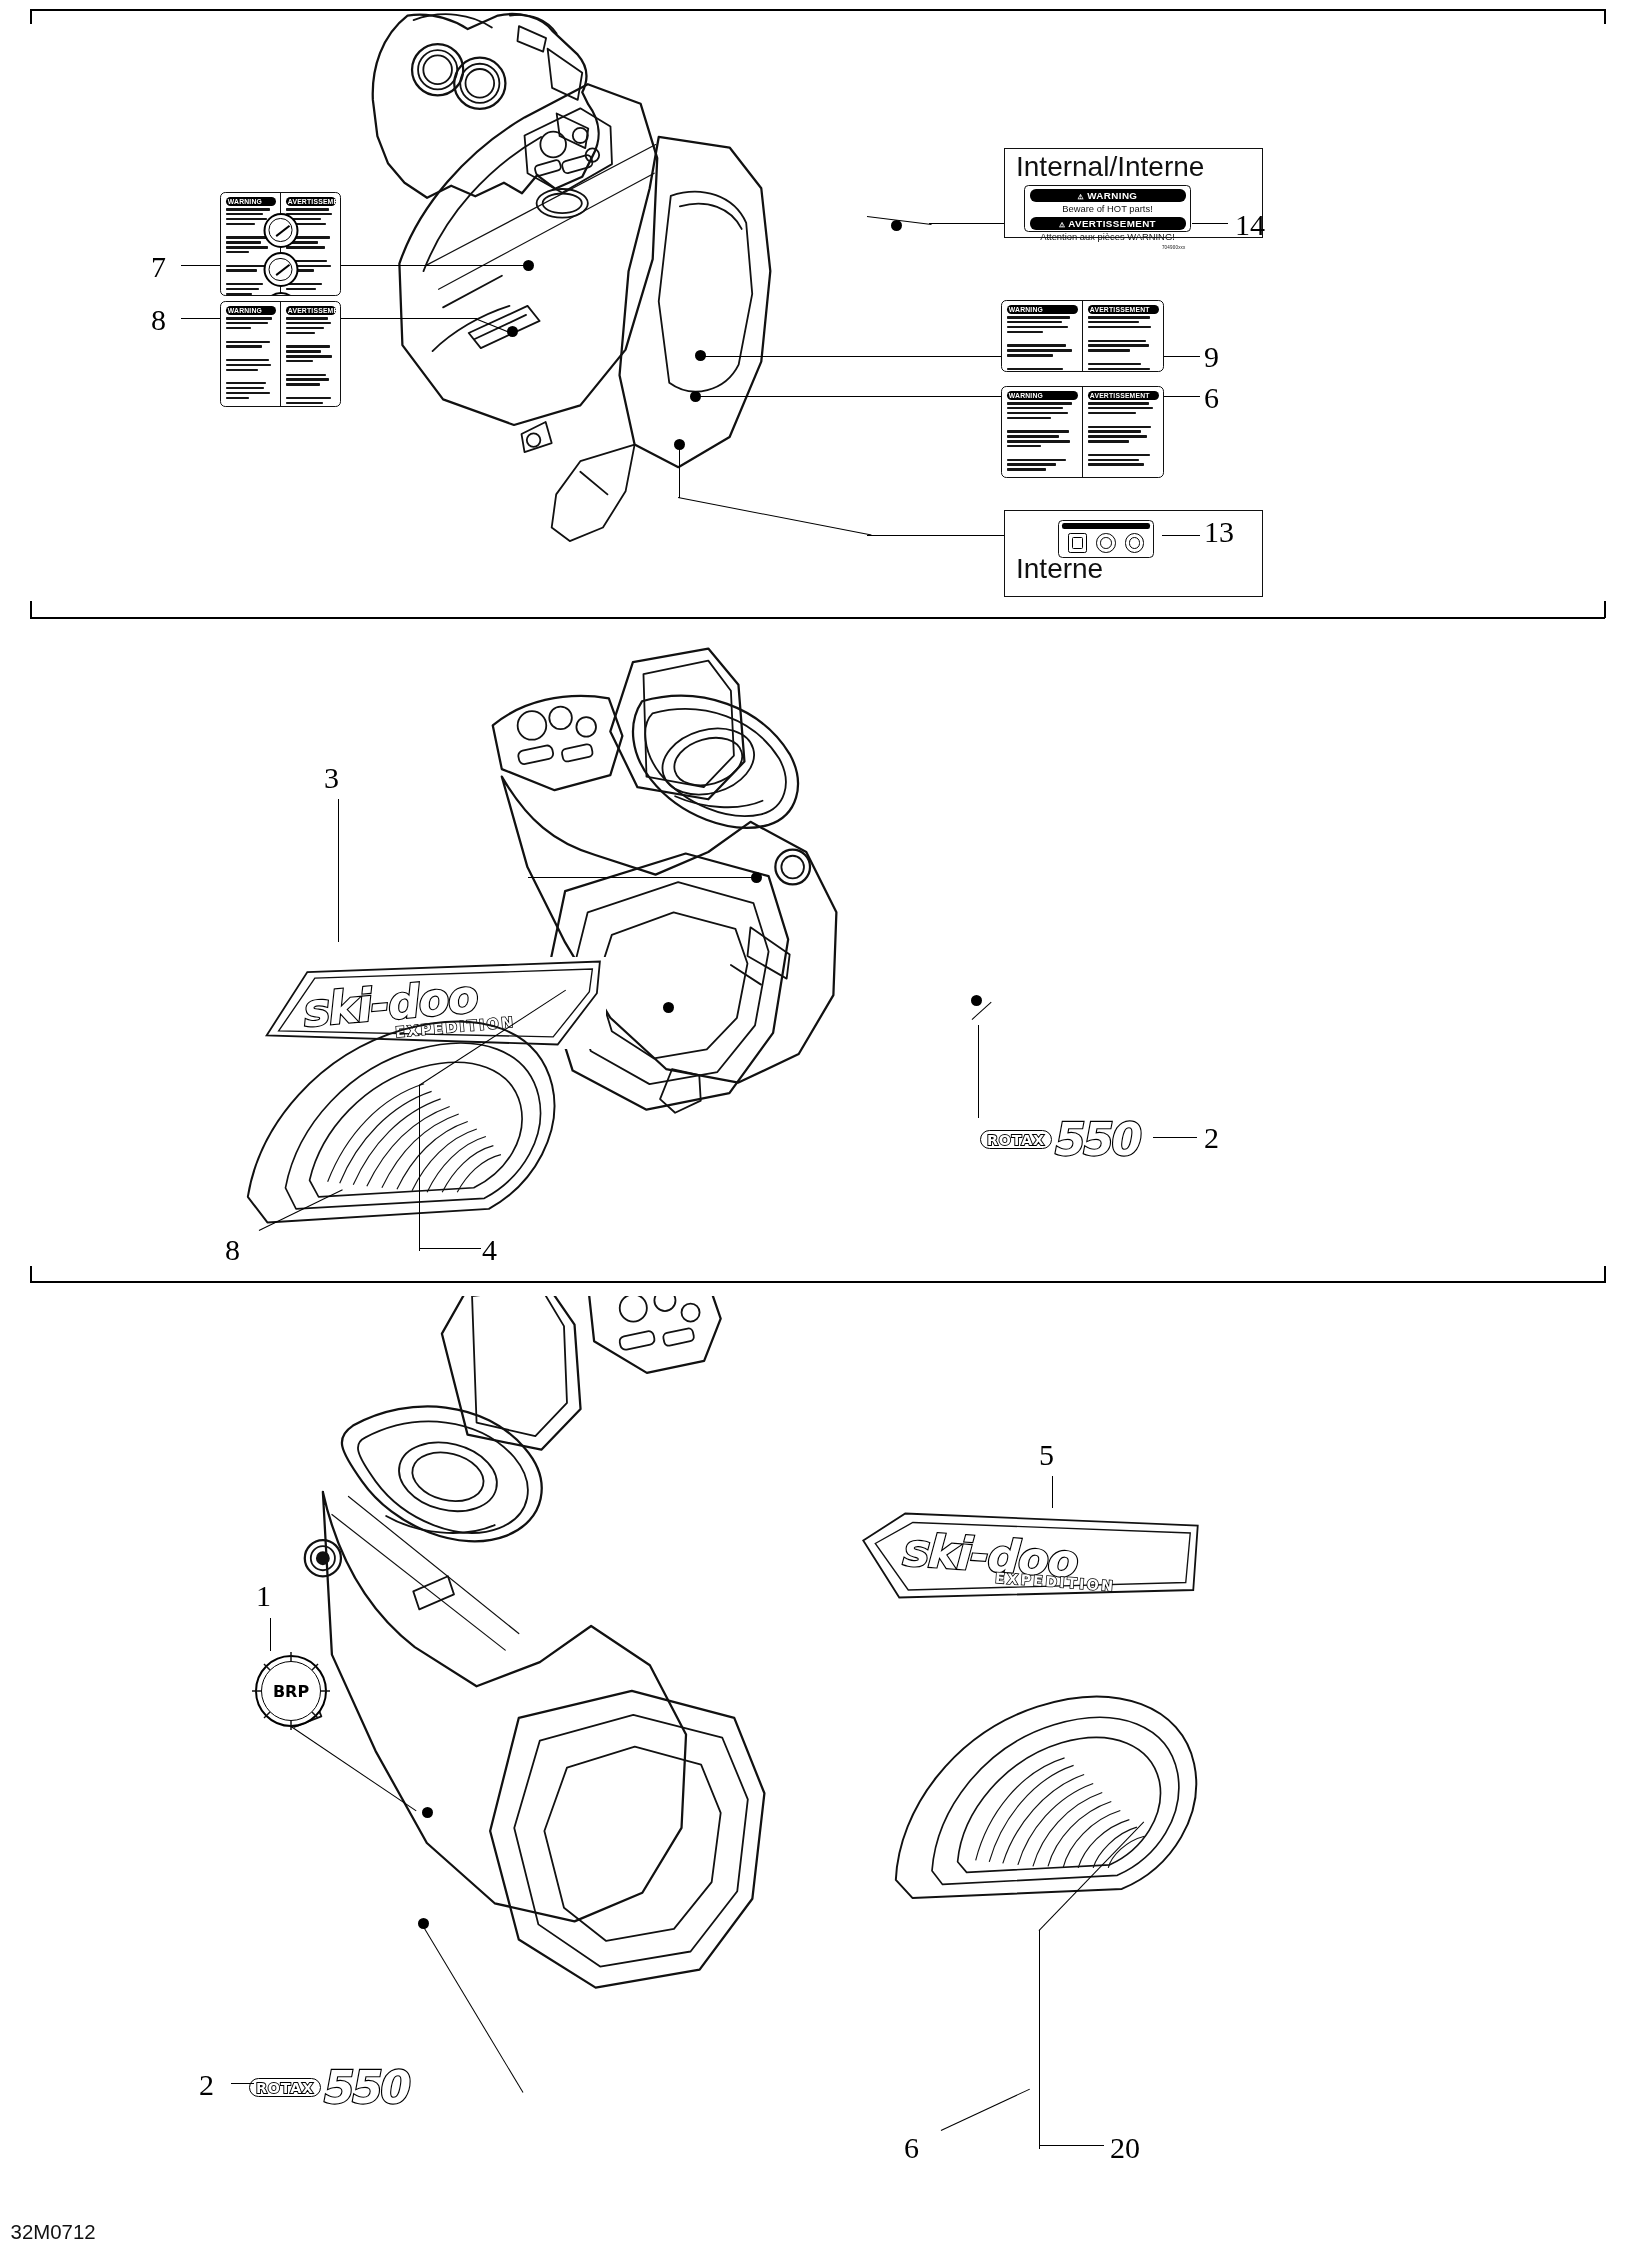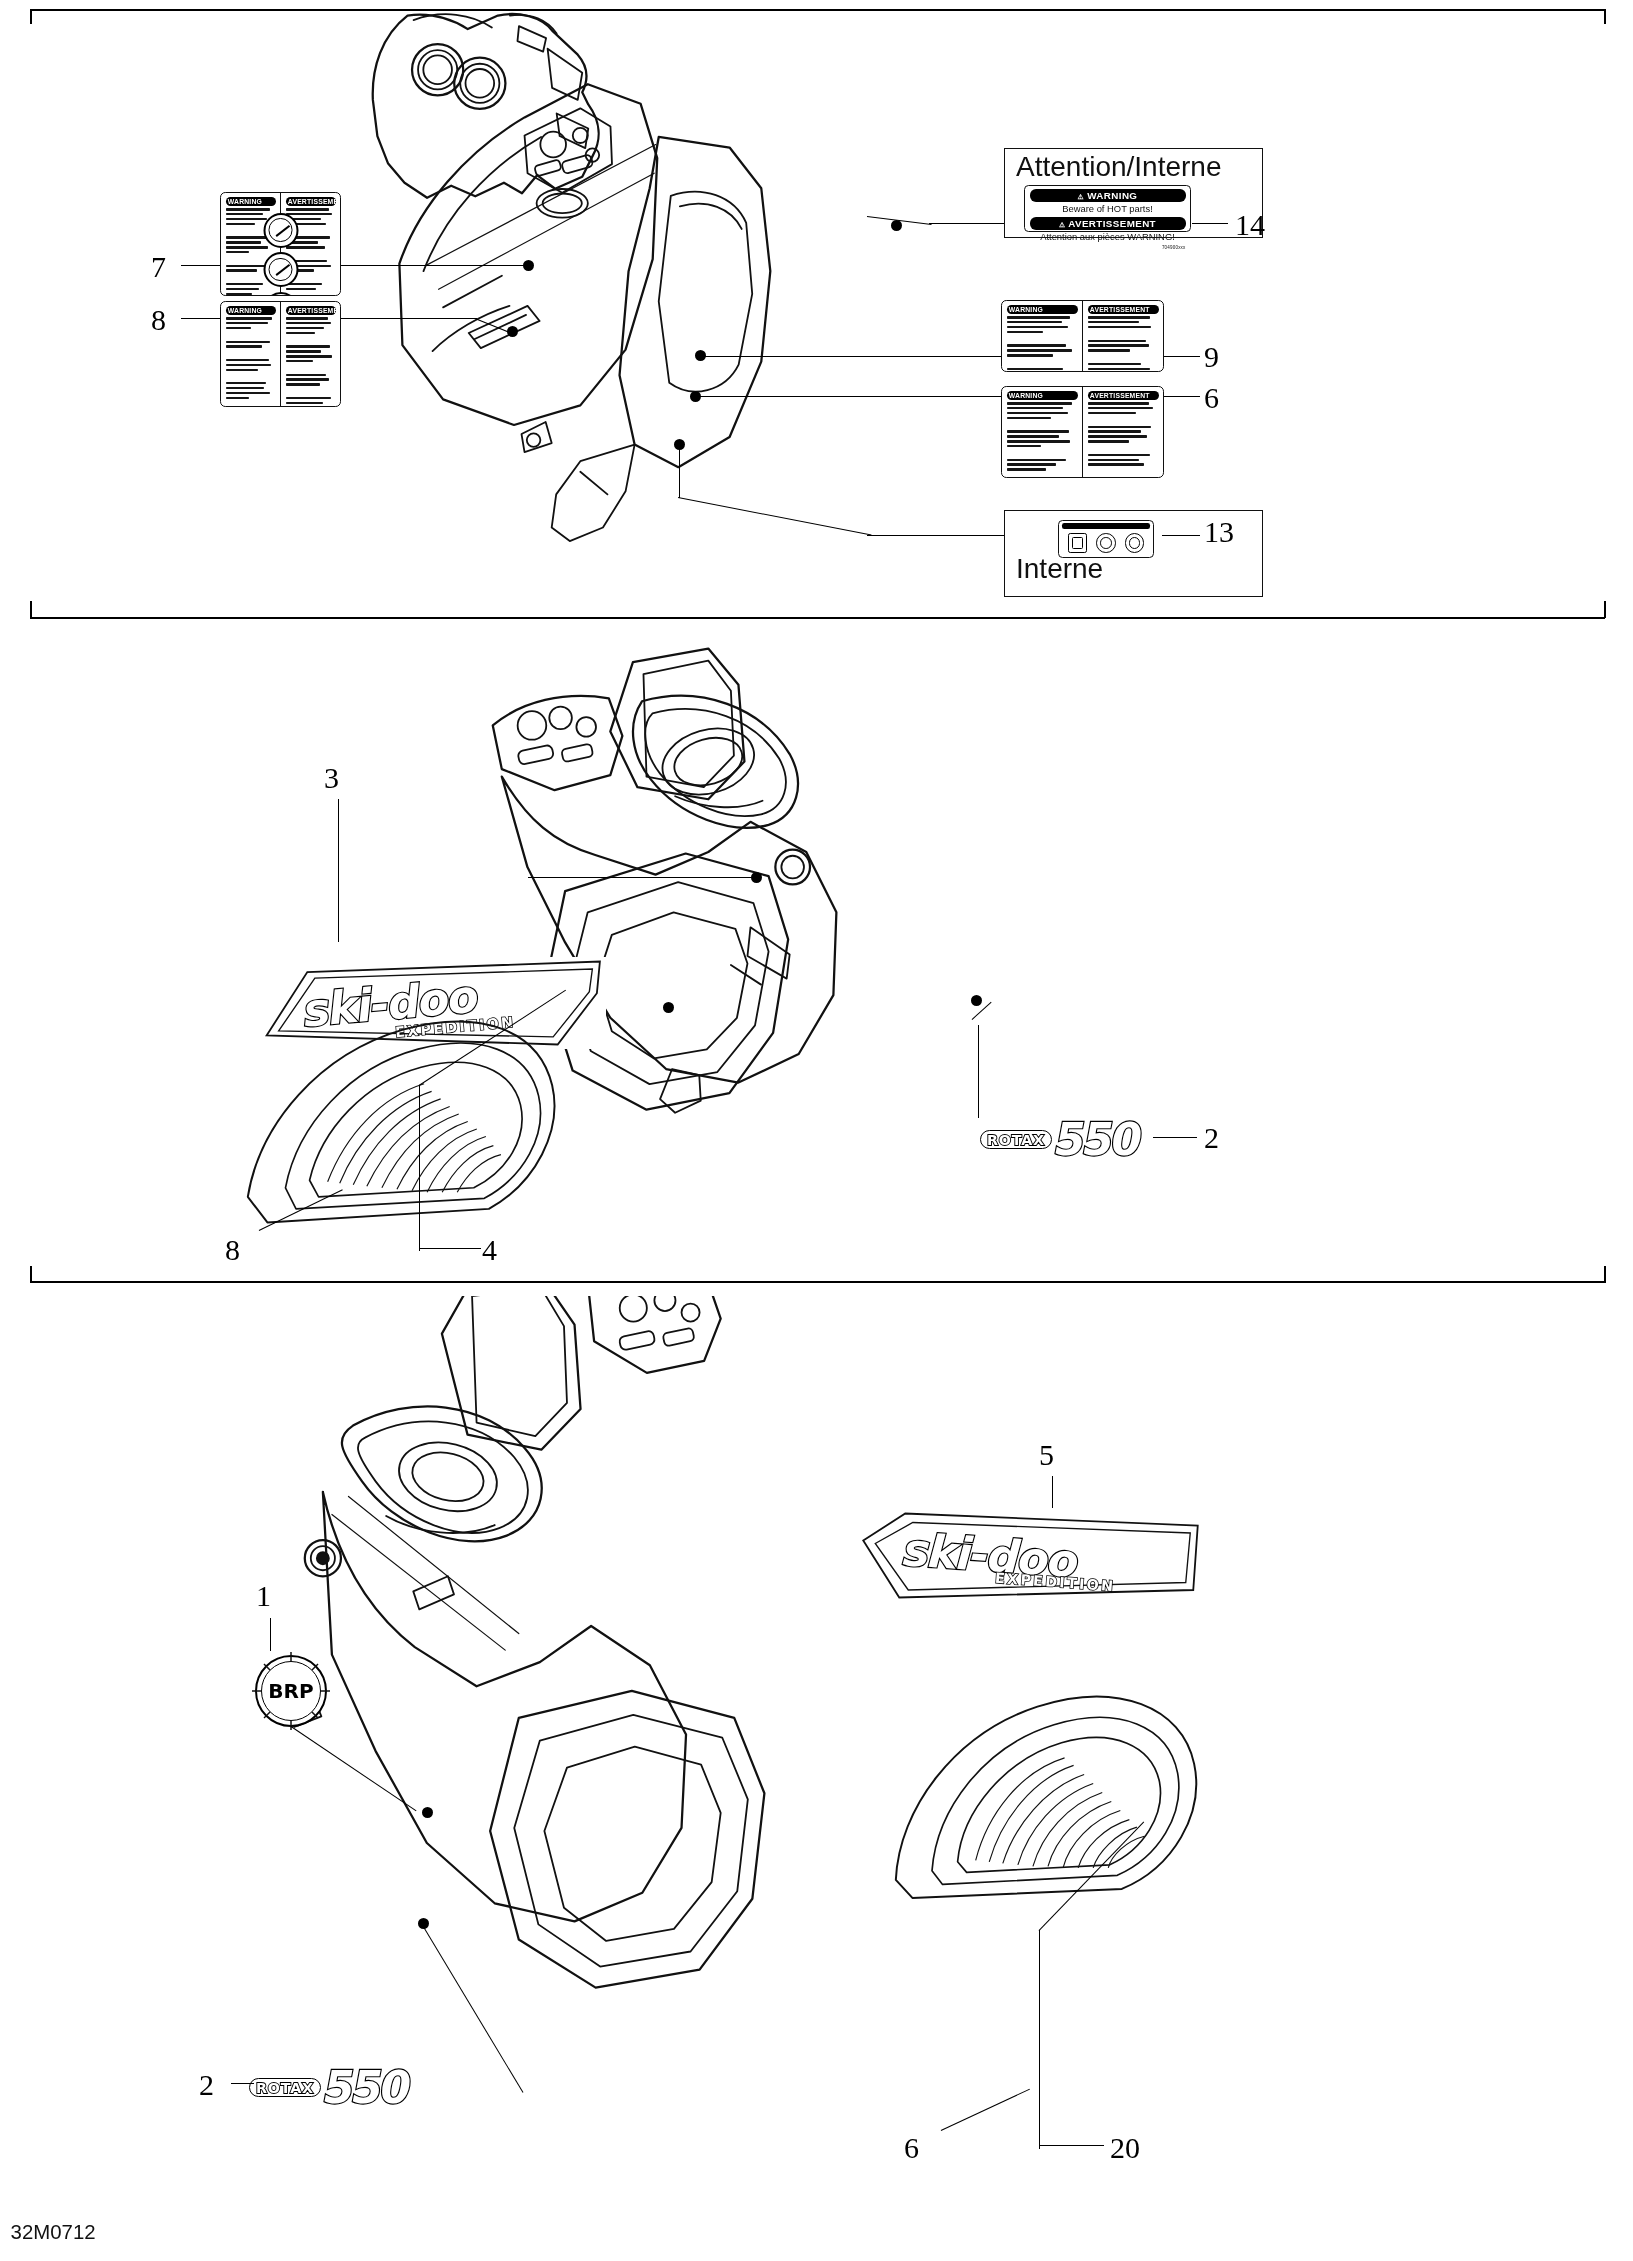--- a/index.html
+++ b/index.html
@@ -266,21 +266,21 @@
     font-weight: bold;
     color: #000;
   }
   .brp-badge::before {
     content: "";
     position: absolute;
     inset: 3.8px;
     border: 1.5px solid #000;
     border-radius: 50%;
   }
-  .brp-txt { position: relative; z-index: 2; font-size: 20px; letter-spacing: 0px; }
+  .brp-txt { position: relative; z-index: 2; font-size: 16px; letter-spacing: 0px; }
   
   #footer-code {
     position: absolute;
     left: 10.6px;
     top: 2221px;
     font-size: 20.4px;
     color: #111;
     font-family: "Liberation Sans", sans-serif;
   }
   
@@ -470,21 +470,21 @@
   <div class="leader" style="left:341px; top:265px; width:188px;"></div>
   <div class="dot" style="left:523px; top:260px;"></div>
 
   <div class="callout" style="left:151px; top:305px;">8</div>
   <div class="leader" style="left:181px; top:318px; width:39px;"></div>
   <div class="leader" style="left:341px; top:318px; width:136px;"></div>
   <div class="leader" style="left:475px; top:318px; width:38px; transform:rotate(22deg); transform-origin:left center;"></div>
   <div class="dot" style="left:507px; top:326px;"></div>
 
   <div class="groupbox" style="left:1004px; top:148px; width:259px; height:90px;"></div>
-  <div class="group-title" style="left:1016px; top:151px;">Attention/Interne</div>
+  <div class="group-title" style="left:1016px; top:151px;">Internal/Interne</div>
 
   <div class="hotlabel" style="left:1024px; top:185px; width:167px; height:47px;">
     <div class="hot-banner">
       <span class="tri">⚠</span>
       <span>WARNING</span>
     </div>
     <div class="hot-sub">Beware of HOT parts!</div>
     <div class="hot-banner">
       <span class="tri">⚠</span>
       <span>AVERTISSEMENT</span>

